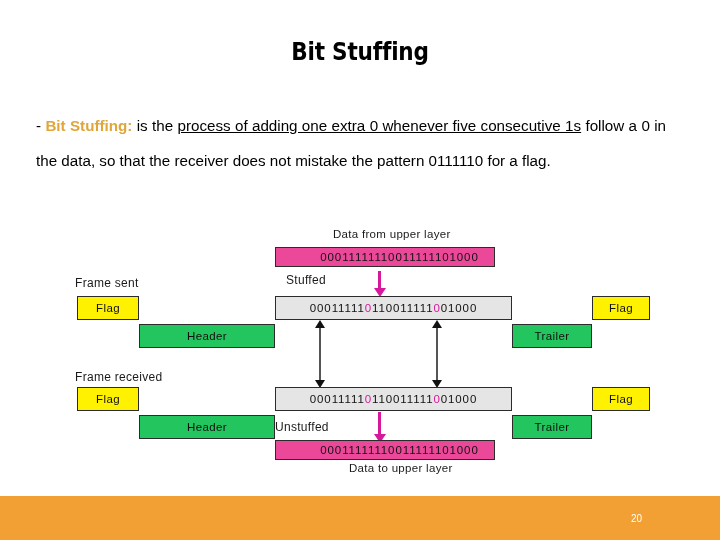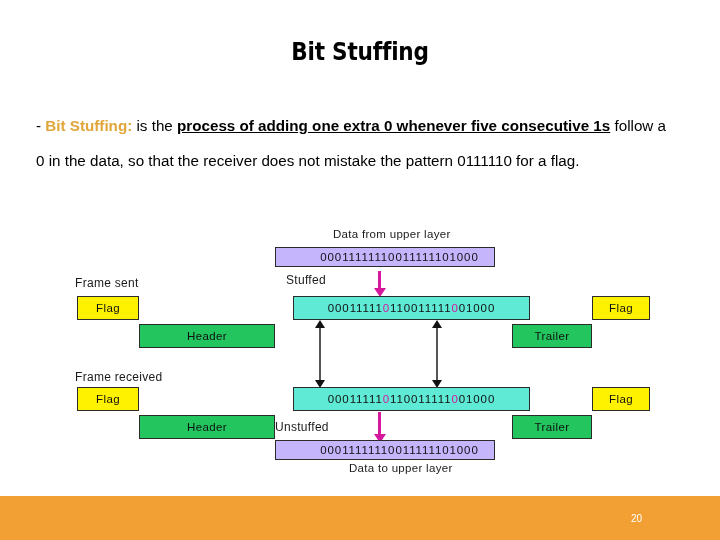--- a/index.html
+++ b/index.html
@@ -41,21 +41,20 @@
     text-align: justify;
     text-justify: inter-word;
     font-family: "Liberation Sans", sans-serif;
   }
   .body-text .lead {
     color: #E0A63A;
     font-weight: bold;
   }
   .body-text .u {
     text-decoration: underline;
-    font-weight: bold;
   }
 
   
   .diagram {
     position: absolute;
     left: 70px;
     top: 228px;
     width: 580px;
     height: 255px;
   }
@@ -66,21 +65,21 @@
     font-size: 11.5px;
     color: #1a1a1a;
     white-space: nowrap;
     font-family: "Liberation Sans", sans-serif;
     letter-spacing: 0.3px;
   }
 
   
   .datastrip {
     position: absolute;
-    background: #c4b5fd;
+    background: #ec4899;
     border: 1.5px solid #2b2b2b;
     box-sizing: border-box;
     font-size: 11.5px;
     letter-spacing: 0.9px;
     color: #111111;
     display: flex;
     align-items: center;
     justify-content: center;
     white-space: nowrap;
     font-family: "Liberation Sans", sans-serif;
@@ -96,21 +95,21 @@
     align-items: center;
     justify-content: center;
     font-size: 11.5px;
     color: #111111;
     white-space: nowrap;
     letter-spacing: 0.4px;
     font-family: "Liberation Sans", sans-serif;
   }
   .fbox.flag   { background: #FFF200; }
   .fbox.gray   { background: #22c55e; margin-top: 28px; }
-  .fbox.data   { background: #5eead4; letter-spacing: 0.9px; margin-left: 18px; }
+  .fbox.data   { background: #e5e5e5; letter-spacing: 0.9px; }
 
   .stuffbit { color: #D6189C; }
   .arrow-shaft {
     position: absolute;
     width: 3px;
     background: #D6189C;
   }
   .arrow-head {
     position: absolute;
     width: 0;

